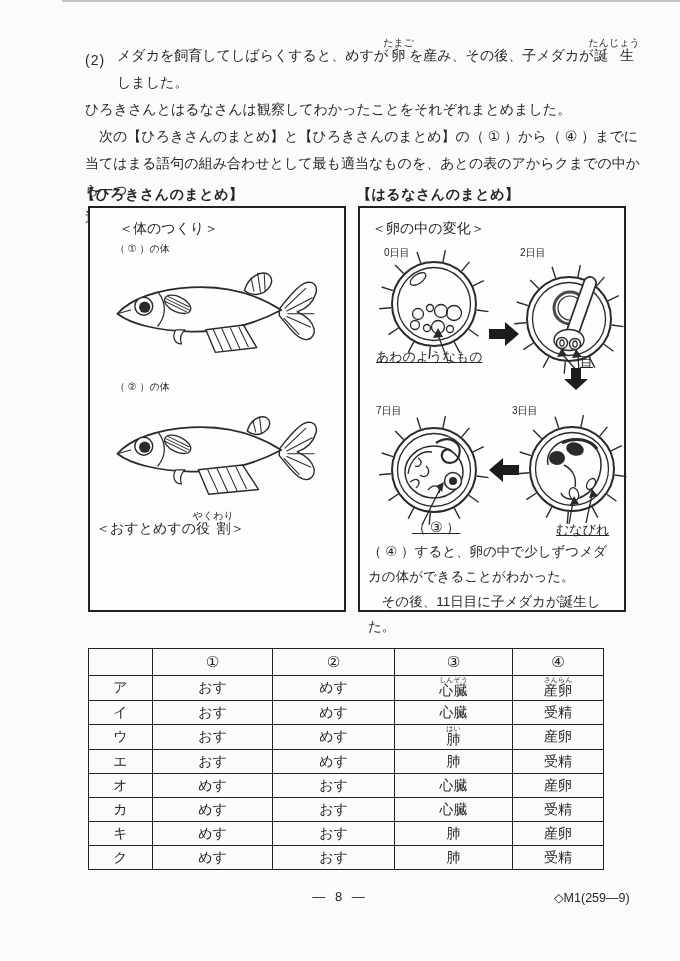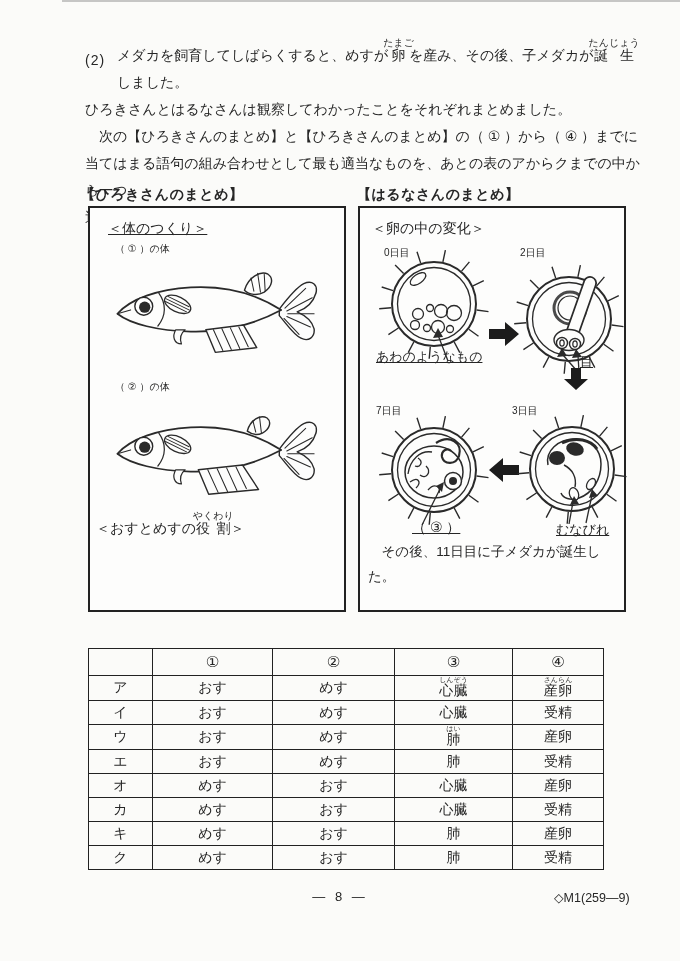--- a/index.html
+++ b/index.html
@@ -24,21 +24,21 @@
   .t-right { left:357px; top:186px; }
   .sbox { position:absolute; top:206px; height:406px; border:2px solid #222; background:#fdfdfc; }
   .leftbox  { left:88px;  width:258px; }
   .rightbox { left:358px; width:268px; }
   .sec { position:absolute; font-size:14px; white-space:nowrap; }
   .lbl { position:absolute; font-size:10px; white-space:nowrap; }
   .cap { position:absolute; font-size:13px; white-space:nowrap;text-decoration:underline; }
   .btxt { position:absolute; font-size:13.5px; line-height:25px; }
 
   
-  .p-sec1  { left:18px; top:12px;text-decoration:underline; }
+  .p-sec1  { left:29px; top:12px; }
   .p-f1lbl { left:25px; top:34px; }
   .p-fish1 { position:absolute; left:16px; top:54px;  width:212px; height:96px; }
   .p-f2lbl { left:25px; top:172px; }
   .p-fish2 { position:absolute; left:16px; top:194px; width:212px; height:96px; }
   .p-sec2  { left:6px;  top:303px; }
   .p-role  { left:6px;  top:329px; width:250px; }
 
   
   .p-sec3 { left:12px;  top:12px; }
   .p-d0   { left:24px;  top:38px; }
@@ -238,20 +238,21 @@
       <polygon points="2,27 -2,36 7,35" fill="#2a2a2a"></polygon>
       <polygon points="20,20 17,29 26,27" fill="#2a2a2a"></polygon>
       <line x1="1" y1="33" x2="-3" y2="55" stroke="#2a2a2a" stroke-width="1.3"></line>
       <line x1="20" y1="26" x2="14" y2="54" stroke="#2a2a2a" stroke-width="1.3"></line>
     </svg>
 
     <div class="cap p-b3">（ ③ ）</div>
     <div class="cap p-fin">むなびれ</div>
 
     <div class="btxt p-note">
+      <p>（ ④ ）すると、卵の中で少しずつメダカの体ができることがわかった。</p>
       <p>　その後、11日目に子メダカが誕生した。</p>
     </div>
   </div>
 
   <table class="anstable">
     <colgroup>
         <col class="c0">
         <col class="c1">
         <col class="c2">
         <col class="c3">

